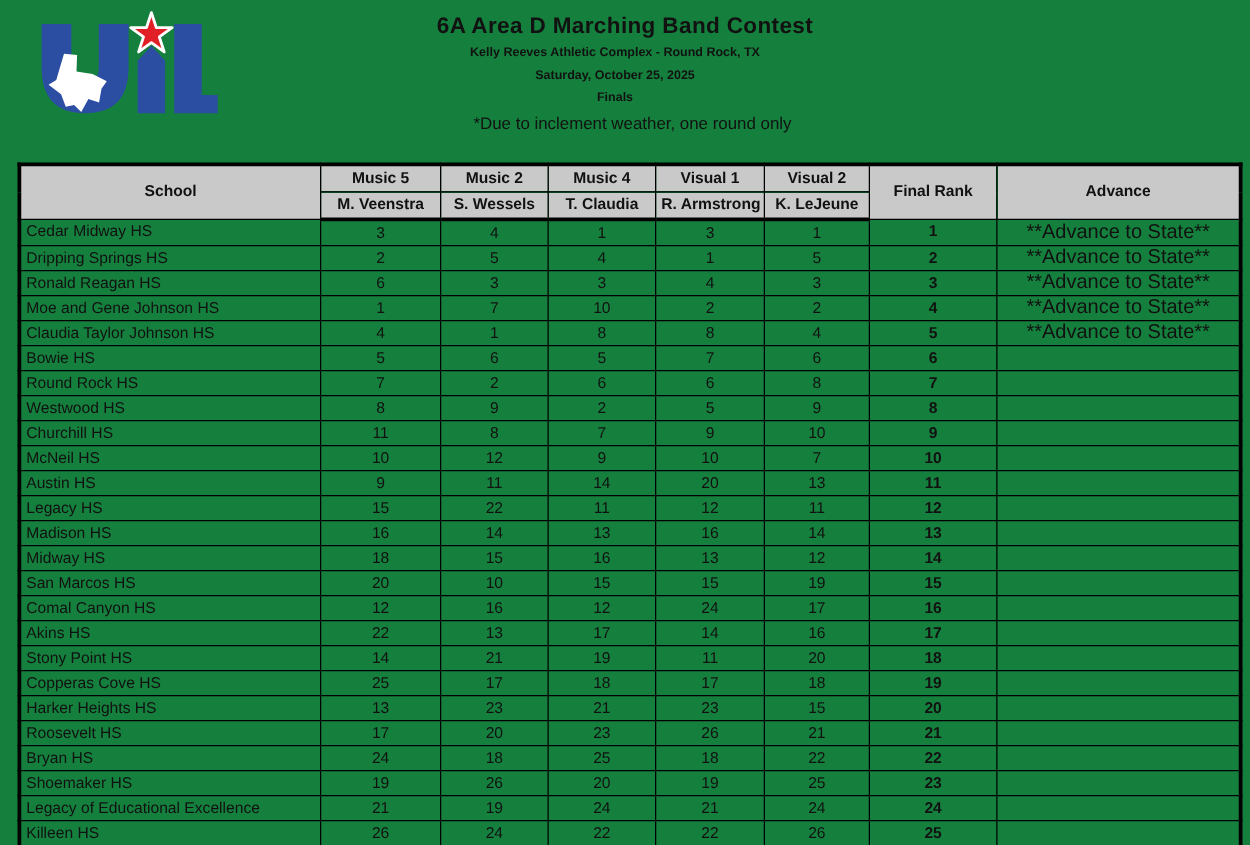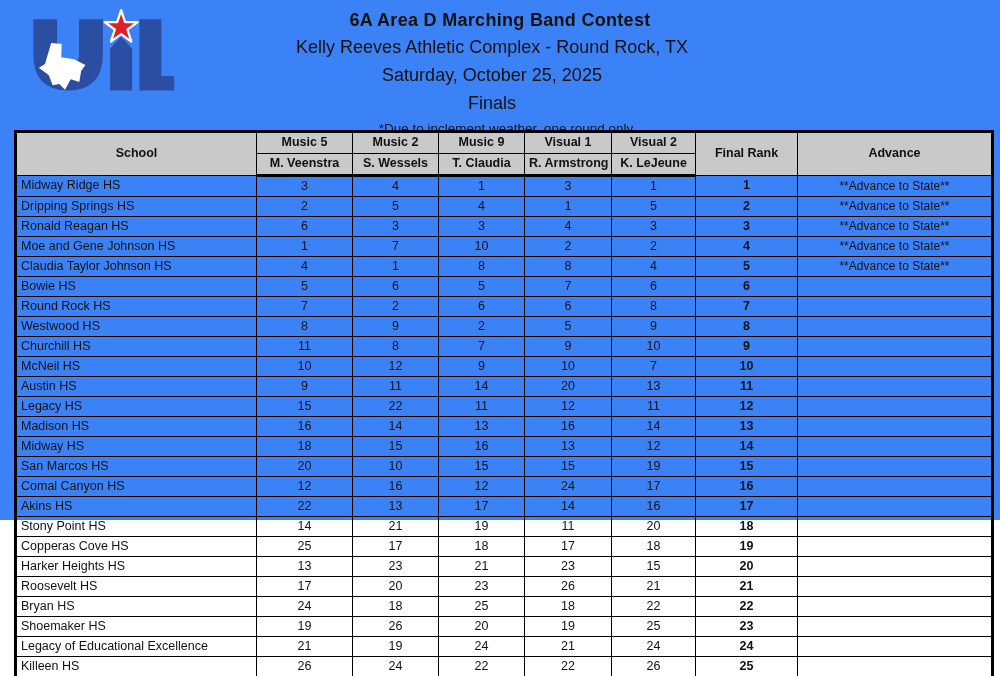--- a/index.html
+++ b/index.html
@@ -1,26 +1,26 @@
 <!DOCTYPE html>
 <html style="--header-gray: #c9c9c9;"><head>
 <meta charset="utf-8">
 <style>
   html,body { margin:0; padding:0; background:#ffffff; }
   body {
     width:1000px; height:676px; overflow:hidden;
     font-family:"Liberation Sans", sans-serif; color:#111;
   }
-  .page { position:relative; width:1000px; height:520px; background:#3b82f6; }
+  .page { position:relative; width:1000px; height:676px; background:#15803d; }
 
   
   .logo { position:absolute; left:26px; top:6px; width:150px; height:96px; }
   .titles { position:absolute; left:0; top:6px; width:100%; text-align:center; }
   .title-main { font-size:18px; font-weight:bold; letter-spacing:.3px; margin:4px 0 6px 0; }
-  .title-line { font-size:18px; margin:0 16px 7px 0; }
+  .title-line { font-size:10px; margin:0 16px 7px 0;font-weight:bold; }
   .title-note { font-size:13.5px; margin:2px 0 0 0;padding-left:12px; }
 
   
   .results { position:absolute; left:14px; top:130px; }
   table.grid {
     border-collapse:collapse; table-layout:fixed; width:977px;
     border:3px solid #000;
   }
   .grid th, .grid td {
     border:1.5px solid #000;
@@ -33,21 +33,21 @@
     vertical-align:middle;
   }
   .grid thead th {
     background:var(--header-gray,#c9c9c9);
     font-weight:bold;
     height:20px;
   }
   .grid thead tr:last-child th { border-bottom-width:3px;margin-left:36px; }
   .grid td.school { text-align:left; }
   .grid td.rank { font-weight:bold; }
-  .grid td.advance { font-size:12px; }
+  .grid td.advance { font-size:16px; }
 </style>
 </head>
 <body>
 
 <div class="page">
 
   <svg class="logo" viewBox="0 0 164 100" aria-hidden="true">
 
     <path class="logo-blue" d="M8,12 L34,12 L34,50 Q34,63 46,63 Q58,63 58,50 L58,12 L84,12 L84,50 Q84,90 46,90 Q8,90 8,50 Z" fill="#2b4ea3"></path>
 
@@ -78,37 +78,37 @@
           <col style="width:87px">
           <col style="width:84px">
         <col style="width:102px">
         <col style="width:195px">
       </colgroup>
       <thead>
         <tr>
           <th rowspan="2">School</th>
           <th>Music 5</th>
           <th>Music 2</th>
-          <th>Music 9</th>
+          <th>Music 4</th>
           <th>Visual 1</th>
           <th>Visual 2</th>
           <th rowspan="2">Final Rank</th>
           <th rowspan="2">Advance</th>
         </tr>
         <tr>
           <th>M. Veenstra</th>
           <th>S. Wessels</th>
           <th>T. Claudia</th>
           <th>R. Armstrong</th>
           <th>K. LeJeune</th>
         </tr>
       </thead>
       <tbody>
           <tr>
-            <td class="school">Midway Ridge HS</td>
+            <td class="school">Cedar Midway HS</td>
             <td class="score">3</td>
             <td class="score">4</td>
             <td class="score">1</td>
             <td class="score">3</td>
             <td class="score">1</td>
             <td class="rank">1</td>
             <td class="advance">**Advance to State**</td>
           </tr>
           <tr>
             <td class="school">Dripping Springs HS</td>

